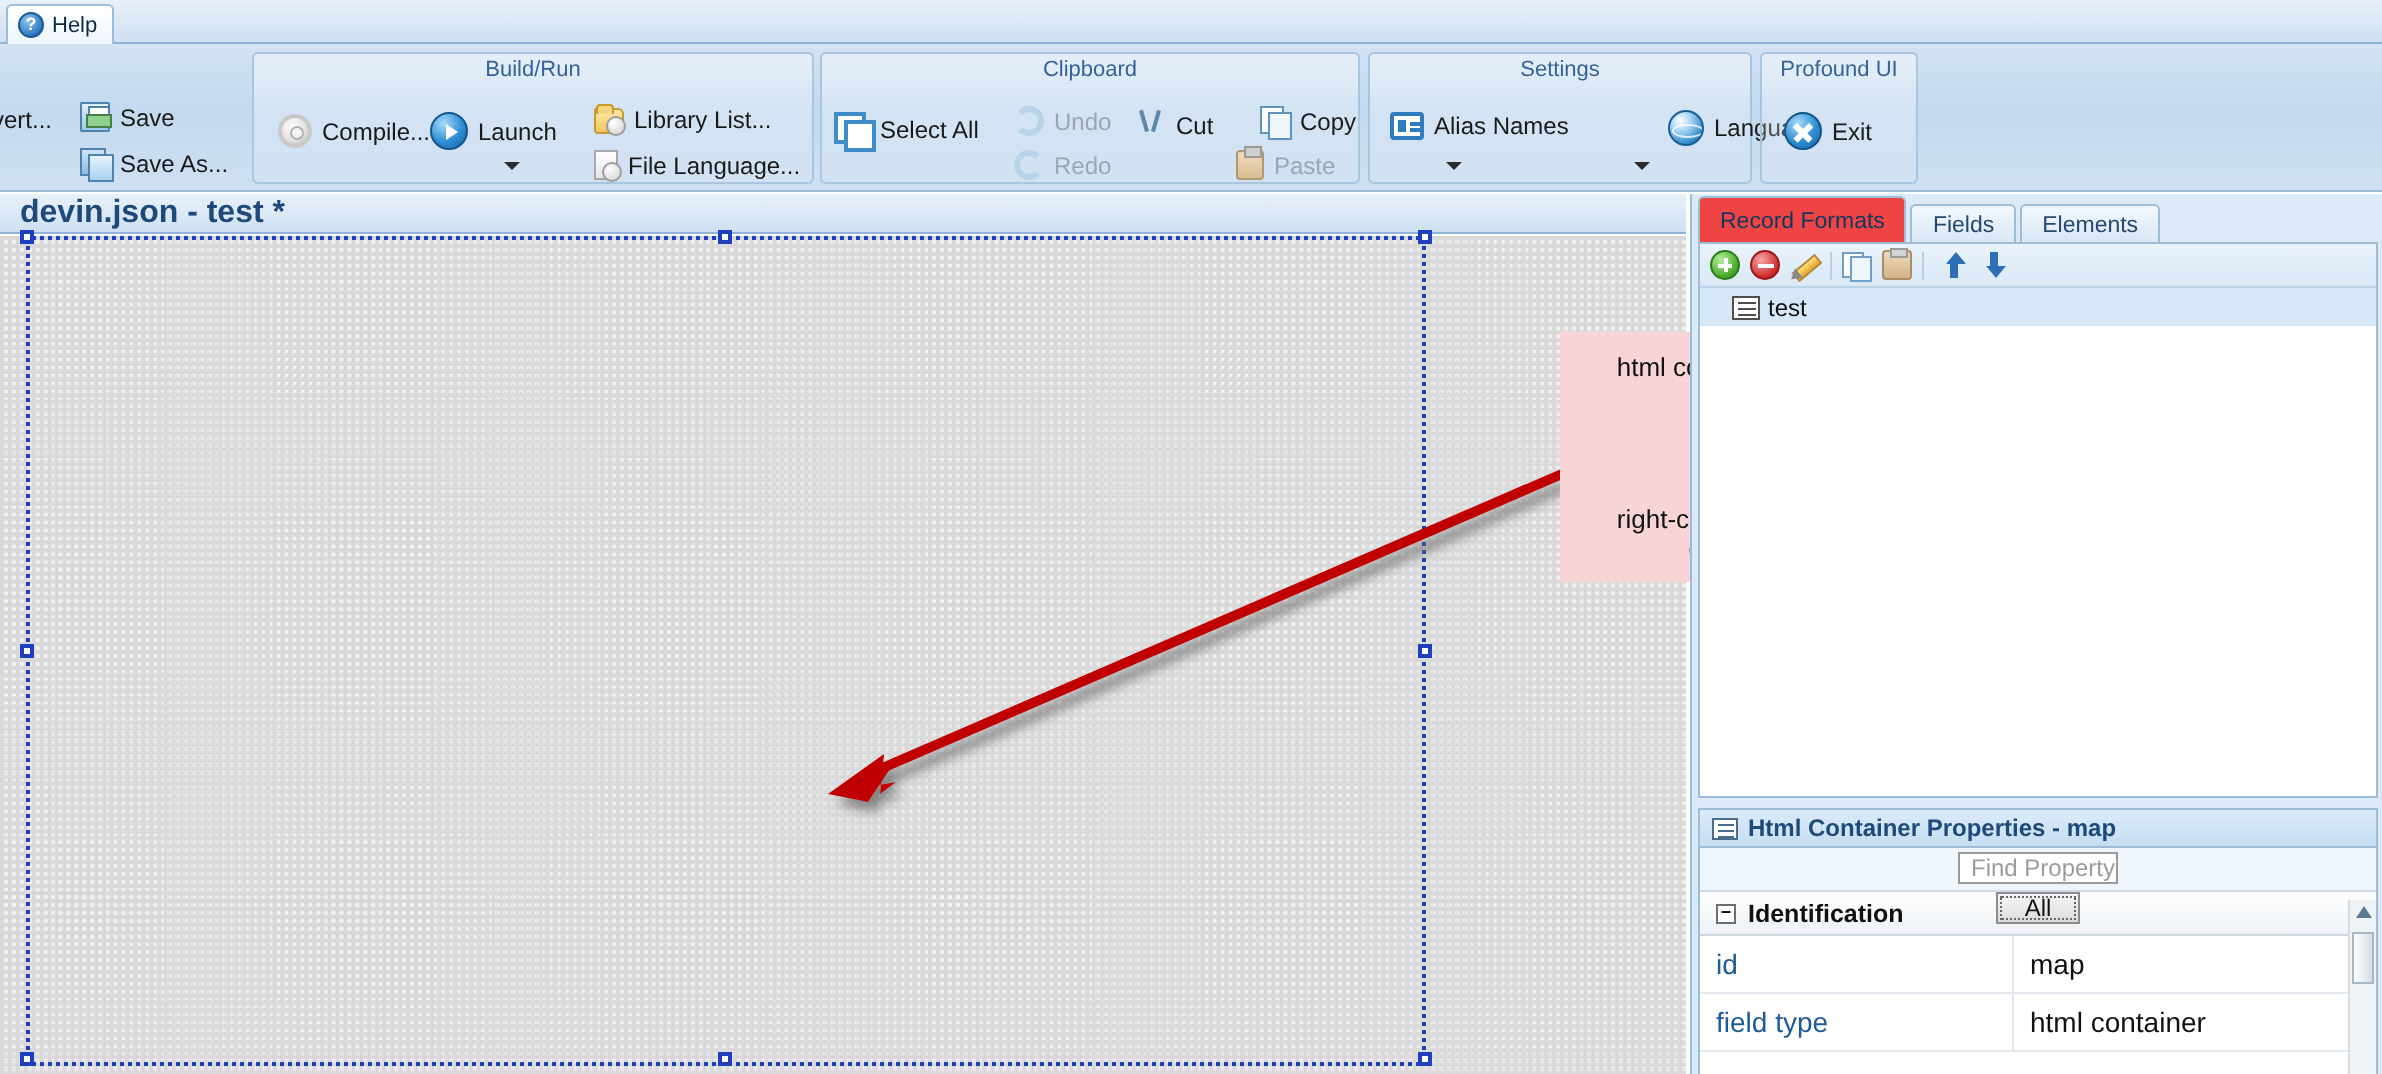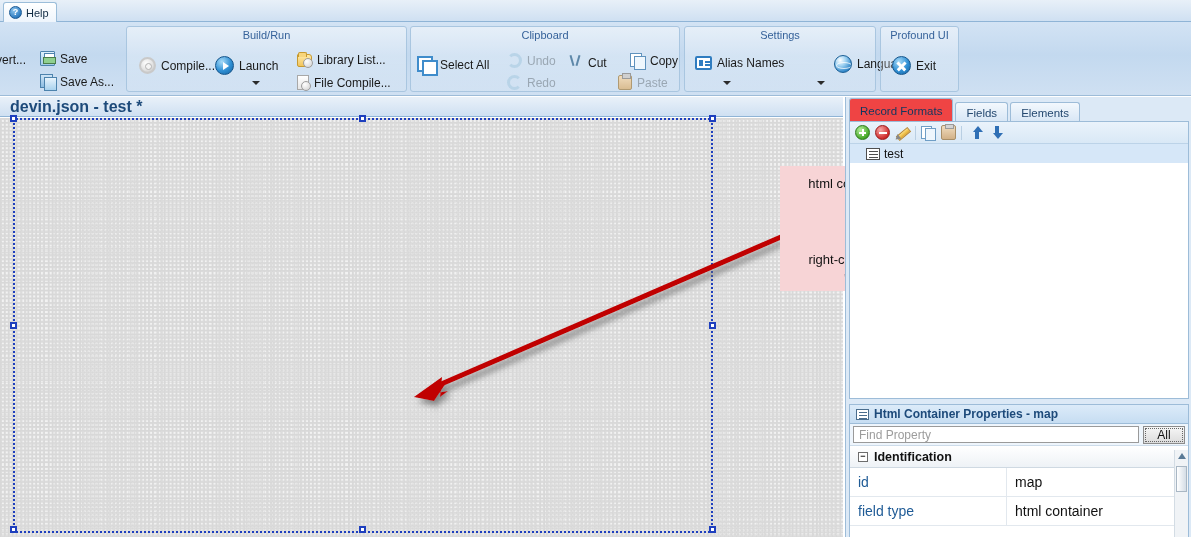--- a/index.html
+++ b/index.html
@@ -281,21 +281,21 @@
     height: 19px; background: linear-gradient(to bottom,#dcebf9,#c6ddf2);
     border-bottom: 1px solid #9dbcd8;
     display:flex; align-items:center; gap:5px; padding-left:6px;
     font-size: 12px; font-weight: bold; color:#1d4a7a;
   }
   .ic-prop { width:13px; height:11px; background:#ffffff; border:1px solid #4a6d8d; position:relative; }
   .ic-prop::before { content:""; position:absolute; left:2px; top:2px; width:8px; height:1px;
        background:#4a6d8d; box-shadow:0 3px 0 #4a6d8d, 0 6px 0 #4a6d8d; }
   .find-row {
     height: 22px; display:flex; align-items:center; gap:4px; padding: 2px 3px;
-    background:#eef5fc; border-bottom:1px solid #cddcea;
+    background:#eef5fc; border-bottom:1px solid #cddcea;flex-direction:column;
   }
   .find-input {
     flex:1; height:17px; background:#ffffff; border:1px solid #9a9a9a;
     font-size:12px; color:#9c9c9c; padding-left:5px; display:flex; align-items:center;
   }
   .all-btn {
     width:42px; height:18px; background: linear-gradient(to bottom,#f6f6f6,#dcdcdc);
     border:1px solid #8c8c8c; outline: 1px dotted #666; outline-offset:-3px;
     display:flex; align-items:center; justify-content:center;
     font-size:12px; color:#111;
@@ -357,21 +357,21 @@
         <span class="icn ic-play"></span>
         <span>Launch</span>
       </div>
       <div class="caret" style="left:125px; top:54px;"></div>
       <div class="rbtn" style="left:170px; top:26px;">
         <span class="icn ic-folder"></span>
         <span>Library List...</span>
       </div>
       <div class="rbtn" style="left:170px; top:48px;">
         <span class="icn ic-file"></span>
-        <span>File Compile...</span>
+        <span>File Language...</span>
       </div>
     </div>
 
     <div class="rgroup" style="left:410px; width:270px;">
       <div class="rgtitle">Clipboard</div>
       <div class="rbtn" style="left:6px; top:29px;">
         <span class="icn ic-selectall"></span>
         <span>Select All</span>
       </div>
       <div class="rbtn dim" style="left:96px; top:26px;">

